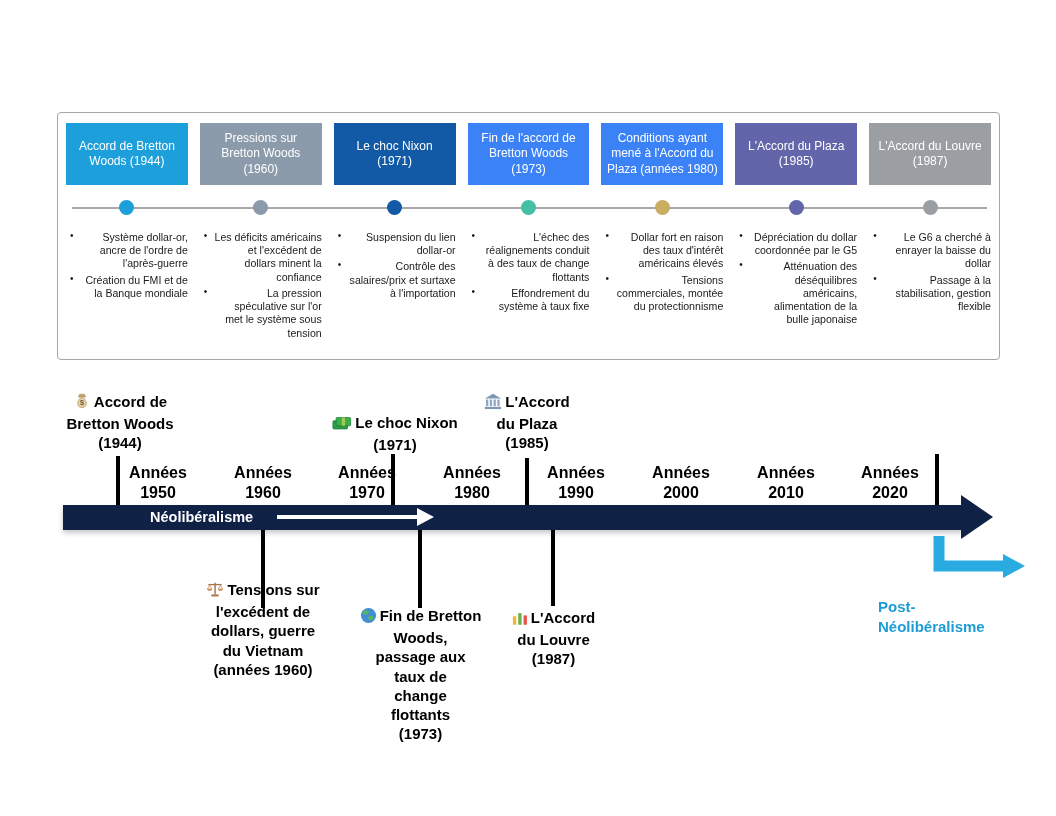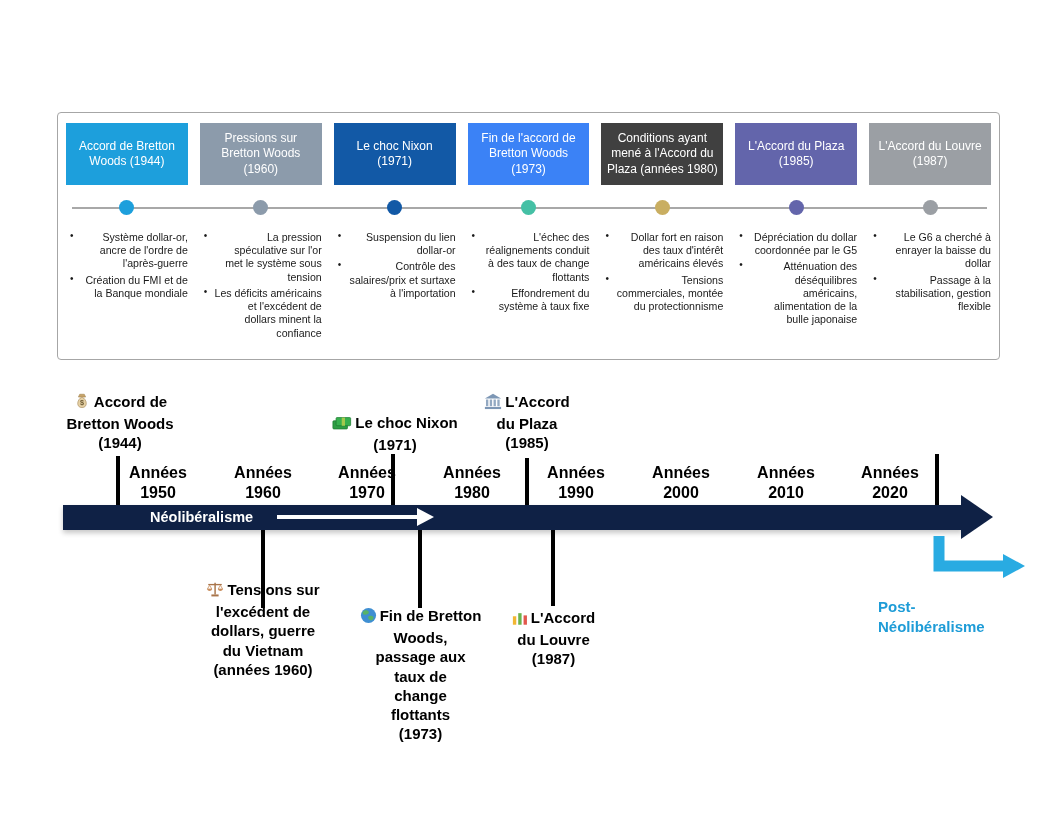--- a/index.html
+++ b/index.html
@@ -58,22 +58,22 @@
           <li>Création du FMI et de la Banque mondiale</li>
         </ul>
       </div>
 
       <div class="pcol">
         <div class="pbox" style="background: rgb(140, 155, 171);">Pressions sur Bretton Woods (1960)</div>
         <div class="dotrow">
           <div class="dot" style="background: rgb(140, 155, 171);"></div>
         </div>
         <ul class="bullets">
+          <li>Les déficits américains et l'excédent de dollars minent la confiance</li>
           <li>La pression spéculative sur l'or met le système sous tension</li>
-          <li>Les déficits américains et l'excédent de dollars minent la confiance</li>
         </ul>
       </div>
 
       <div class="pcol">
         <div class="pbox" style="background: rgb(18, 89, 166);">Le choc Nixon (1971)</div>
         <div class="dotrow">
           <div class="dot" style="background: rgb(18, 89, 166);"></div>
         </div>
         <ul class="bullets">
           <li>Suspension du lien dollar-or</li>
@@ -86,21 +86,21 @@
         <div class="dotrow">
           <div class="dot" style="background: rgb(69, 192, 165);"></div>
         </div>
         <ul class="bullets">
           <li>L'échec des réalignements conduit à des taux de change flottants</li>
           <li>Effondrement du système à taux fixe</li>
         </ul>
       </div>
 
       <div class="pcol">
-        <div class="pbox" style="background: #404040;">Conditions ayant mené à l'Accord du Plaza (années 1980)</div>
+        <div class="pbox" style="background: #3b82f6;">Conditions ayant mené à l'Accord du Plaza (années 1980)</div>
         <div class="dotrow">
           <div class="dot" style="background: rgb(201, 174, 97);"></div>
         </div>
         <ul class="bullets">
           <li>Dollar fort en raison des taux d'intérêt américains élevés</li>
           <li>Tensions commerciales, montée du protectionnisme</li>
         </ul>
       </div>
 
       <div class="pcol">

